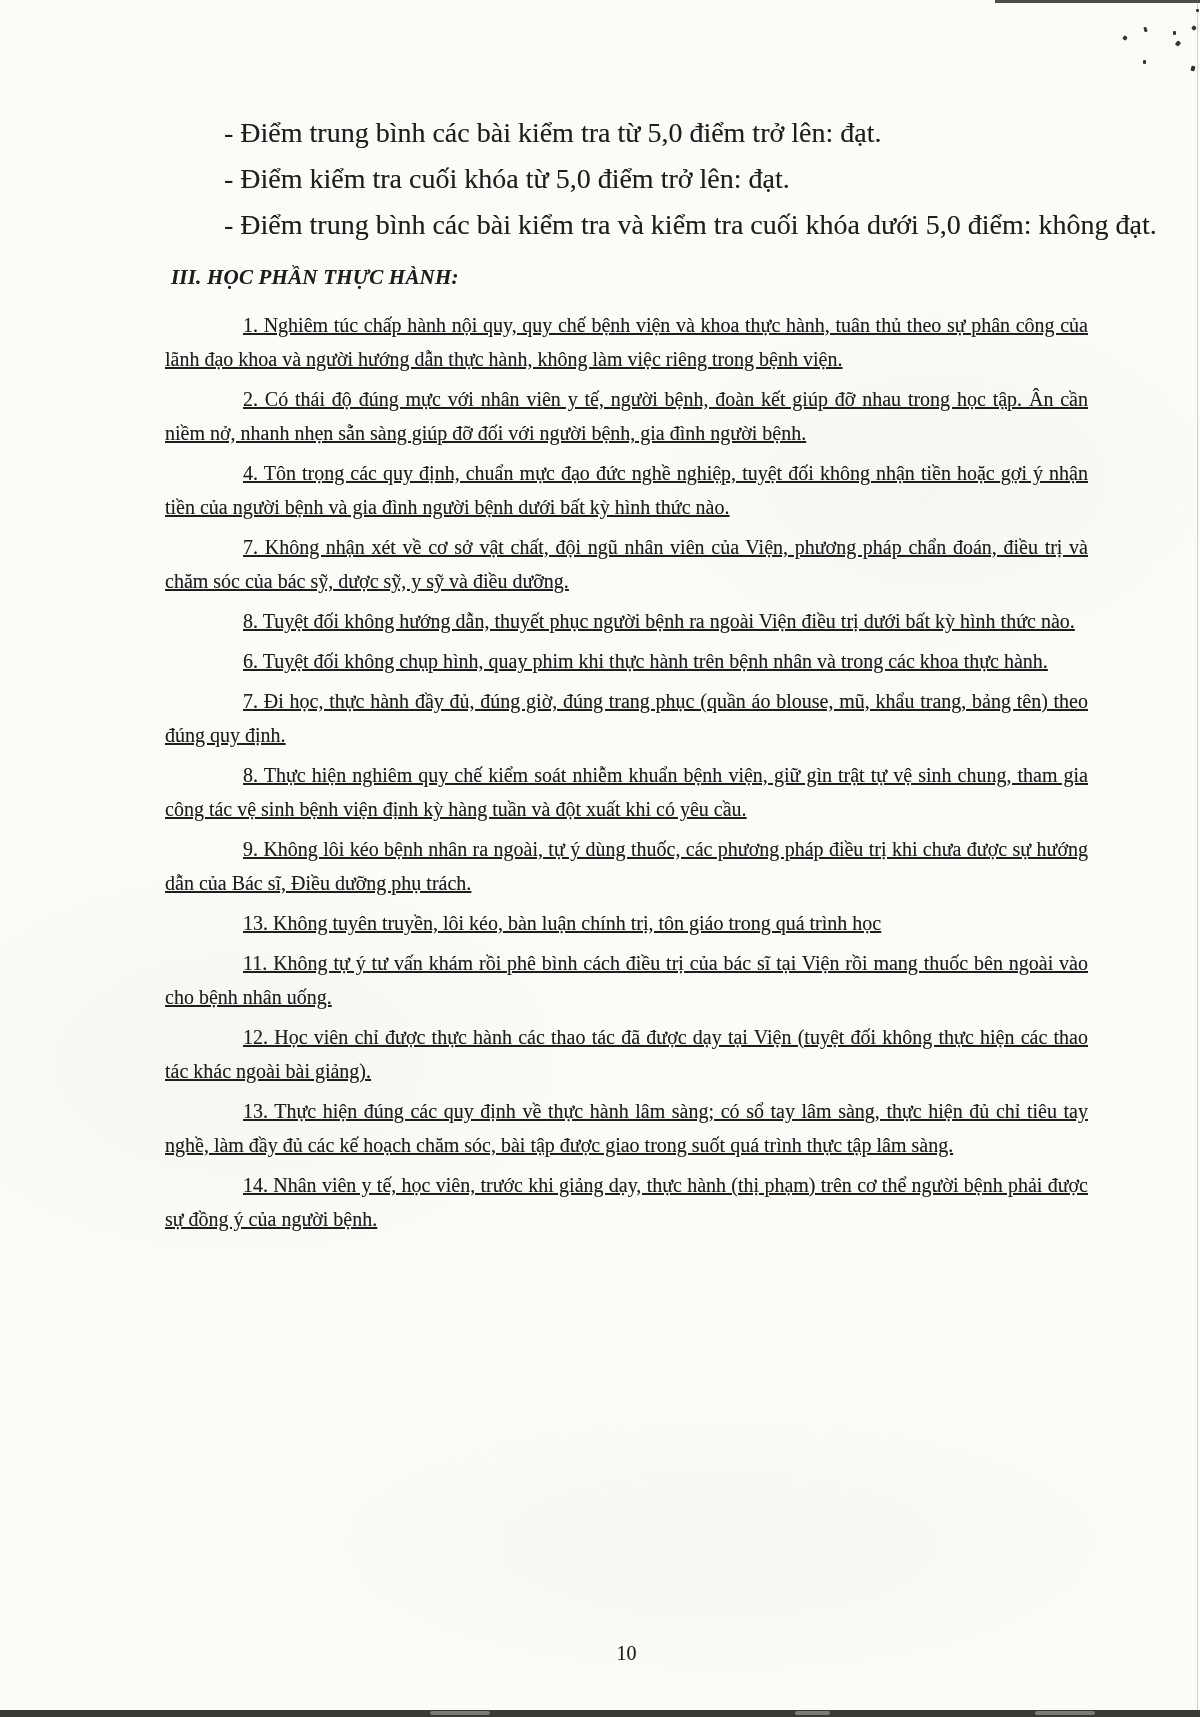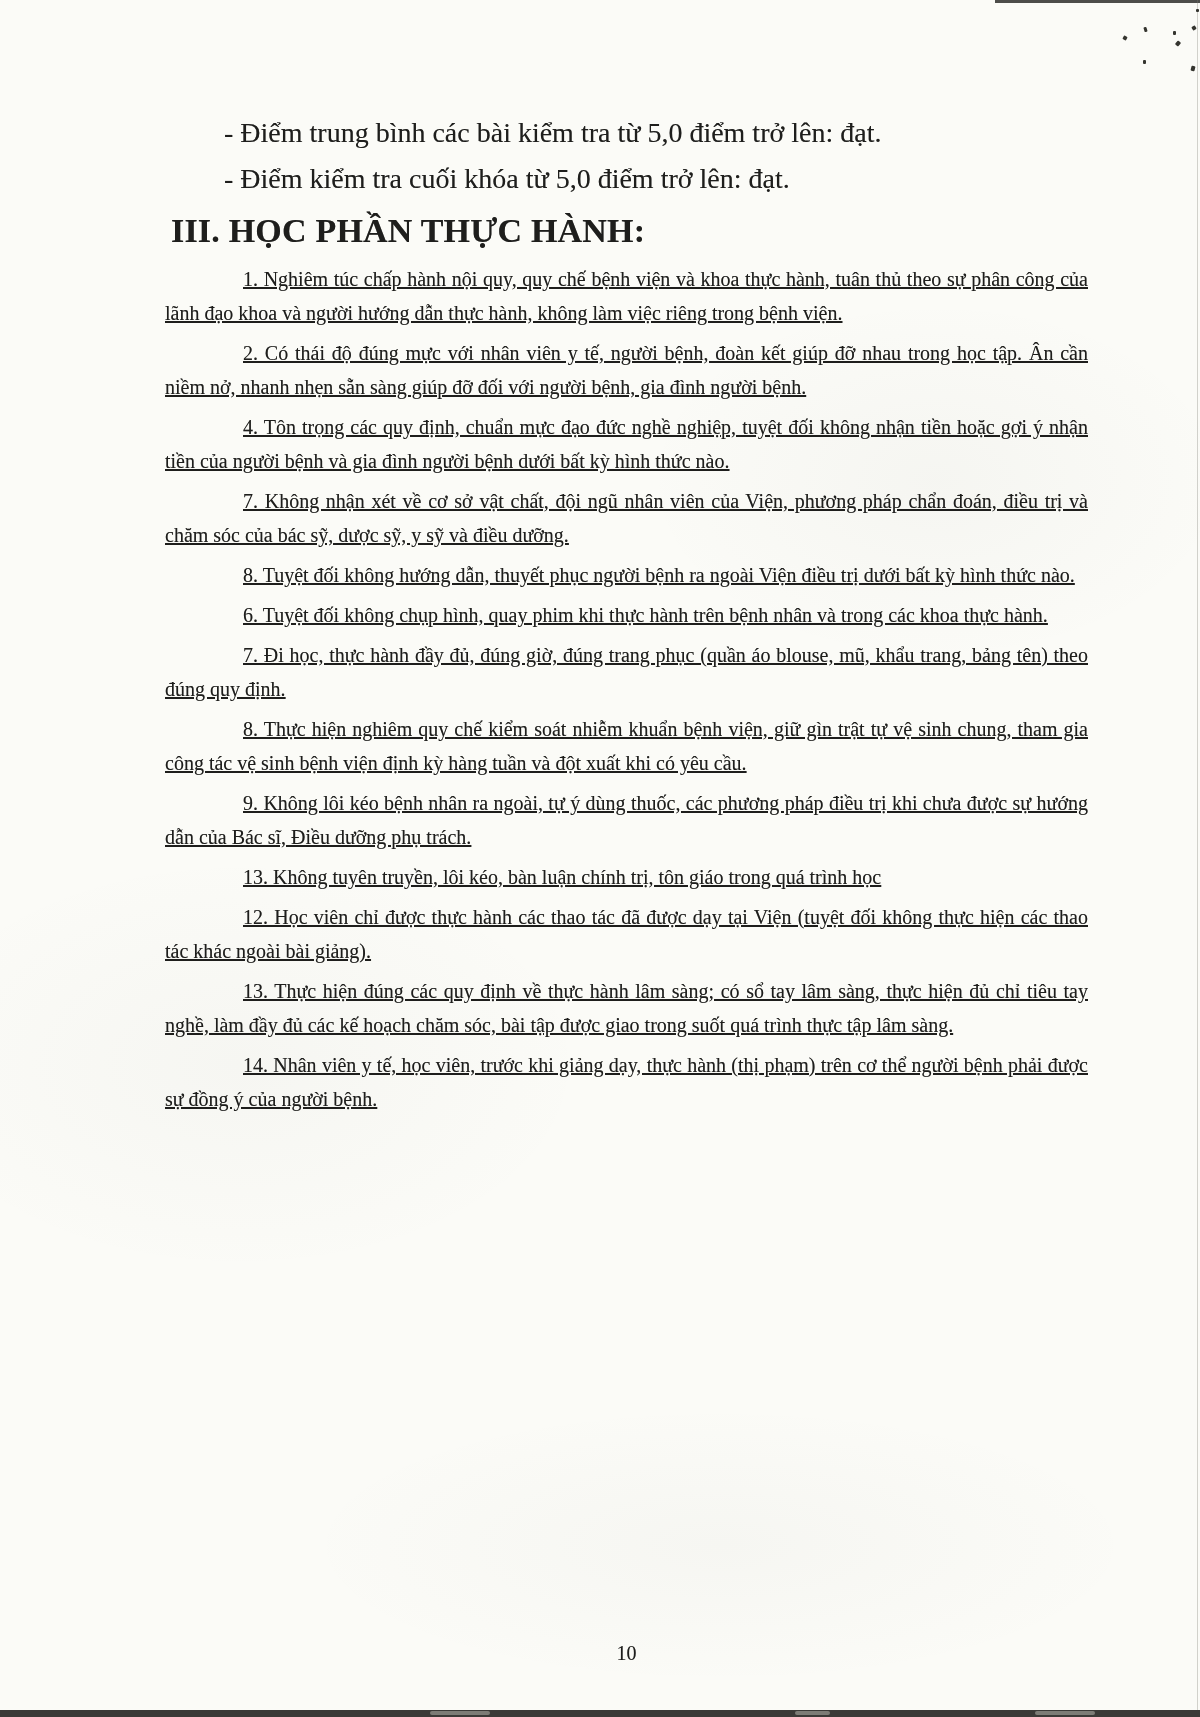--- a/index.html
+++ b/index.html
@@ -30,25 +30,26 @@
   .bullet{
     margin:0 0 9px 0;
     font-size:28px;
     line-height:37px;
     text-indent:59px;
     white-space:nowrap;
     text-shadow:0 0 .6px rgba(25,25,25,.4);
   }
   .heading{
     margin:13px 0 10px 6px;
-    font-size:34px;
+    font-size:21px;
     line-height:42px;
     font-weight:bold;
     letter-spacing:.2px;
     text-shadow:0 0 .6px rgba(25,25,25,.45);
+    font-style:italic;
   }
   .item{
     margin:6px 0 0 0;
     font-size:20px;
     line-height:34px;
     text-indent:78px;
     text-align:justify;
     text-shadow:0 0 .6px rgba(25,25,25,.4);
     text-decoration:underline;
   }
@@ -105,33 +106,35 @@
   <span class="speck sp3"></span>
   <span class="speck sp4"></span>
   <span class="speck sp5"></span>
   <span class="speck sp6"></span>
   <span class="speck sp7"></span>
   <span class="speck sp8"></span>
 
   <div class="content">
     <p class="bullet">- Điểm trung bình các bài kiểm tra từ 5,0 điểm trở lên: đạt.</p>
     <p class="bullet">- Điểm kiểm tra cuối khóa từ 5,0 điểm trở lên: đạt.</p>
+    <p class="bullet">- Điểm trung bình các bài kiểm tra và kiểm tra cuối khóa dưới 5,0 điểm: không đạt.</p>
 
     <h2 class="heading">III. HỌC PHẦN THỰC HÀNH:</h2>
 
     <p class="item">1. Nghiêm túc chấp hành nội quy, quy chế bệnh viện và khoa thực hành, tuân thủ theo sự phân công của lãnh đạo khoa và người hướng dẫn thực hành, không làm việc riêng trong bệnh viện.</p>
     <p class="item">2. Có thái độ đúng mực với nhân viên y tế, người bệnh, đoàn kết giúp đỡ nhau trong học tập. Ân cần niềm nở, nhanh nhẹn sẵn sàng giúp đỡ đối với người bệnh, gia đình người bệnh.</p>
     <p class="item">4. Tôn trọng các quy định, chuẩn mực đạo đức nghề nghiệp, tuyệt đối không nhận tiền hoặc gợi ý nhận tiền của người bệnh và gia đình người bệnh dưới bất kỳ hình thức nào.</p>
     <p class="item">7. Không nhận xét về cơ sở vật chất, đội ngũ nhân viên của Viện, phương pháp chẩn đoán, điều trị và chăm sóc của bác sỹ, dược sỹ, y sỹ và điều dưỡng.</p>
     <p class="item">8. Tuyệt đối không hướng dẫn, thuyết phục người bệnh ra ngoài Viện điều trị dưới bất kỳ hình thức nào.</p>
     <p class="item">6. Tuyệt đối không chụp hình, quay phim khi thực hành trên bệnh nhân và trong các khoa thực hành.</p>
     <p class="item">7. Đi học, thực hành đầy đủ, đúng giờ, đúng trang phục (quần áo blouse, mũ, khẩu trang, bảng tên) theo đúng quy định.</p>
     <p class="item">8. Thực hiện nghiêm quy chế kiểm soát nhiễm khuẩn bệnh viện, giữ gìn trật tự vệ sinh chung, tham gia công tác vệ sinh bệnh viện định kỳ hàng tuần và đột xuất khi có yêu cầu.</p>
     <p class="item">9. Không lôi kéo bệnh nhân ra ngoài, tự ý dùng thuốc, các phương pháp điều trị khi chưa được sự hướng dẫn của Bác sĩ, Điều dưỡng phụ trách.</p>
     <p class="item">13. Không tuyên truyền, lôi kéo, bàn luận chính trị, tôn giáo trong quá trình học</p>
+    <p class="item">11. Không tự ý tư vấn khám rồi phê bình cách điều trị của bác sĩ tại Viện rồi mang thuốc bên ngoài vào cho bệnh nhân uống.</p>
     <p class="item">12. Học viên chỉ được thực hành các thao tác đã được dạy tại Viện (tuyệt đối không thực hiện các thao tác khác ngoài bài giảng).</p>
     <p class="item">13. Thực hiện đúng các quy định về thực hành lâm sàng; có sổ tay lâm sàng, thực hiện đủ chỉ tiêu tay nghề, làm đầy đủ các kế hoạch chăm sóc, bài tập được giao trong suốt quá trình thực tập lâm sàng.</p>
     <p class="item">14. Nhân viên y tế, học viên, trước khi giảng dạy, thực hành (thị phạm) trên cơ thể người bệnh phải được sự đồng ý của người bệnh.</p>
   </div>
 
   <div class="page-number">10</div>
 
   <div class="scan-bottom-edge">
     <span class="seg seg1"></span>
     <span class="seg seg2"></span>

